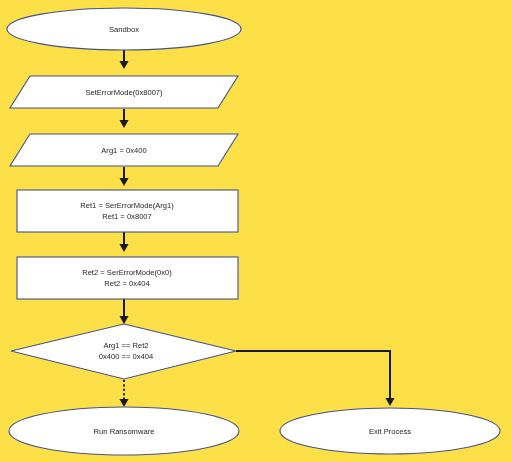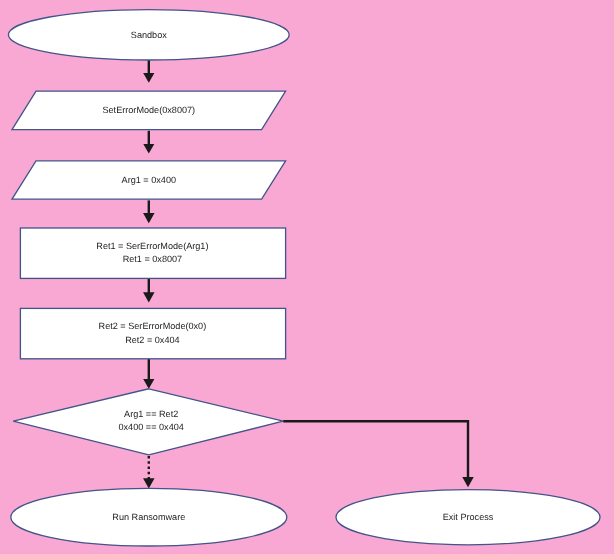--- a/index.html
+++ b/index.html
@@ -10,21 +10,21 @@
   body {
     width: 512px;
     height: 462px;
     overflow: hidden;
     font-family: "Liberation Sans", sans-serif;
   }
   #flowchart-canvas {
     position: relative;
     width: 512px;
     height: 462px;
-    background: #f9a8d4;
+    background: #fde047;
   }
   svg.diagram {
     position: absolute;
     top: 0;
     left: 0;
     width: 512px;
     height: 462px;
   }
   .shape-outline {
     fill: #ffffff;

